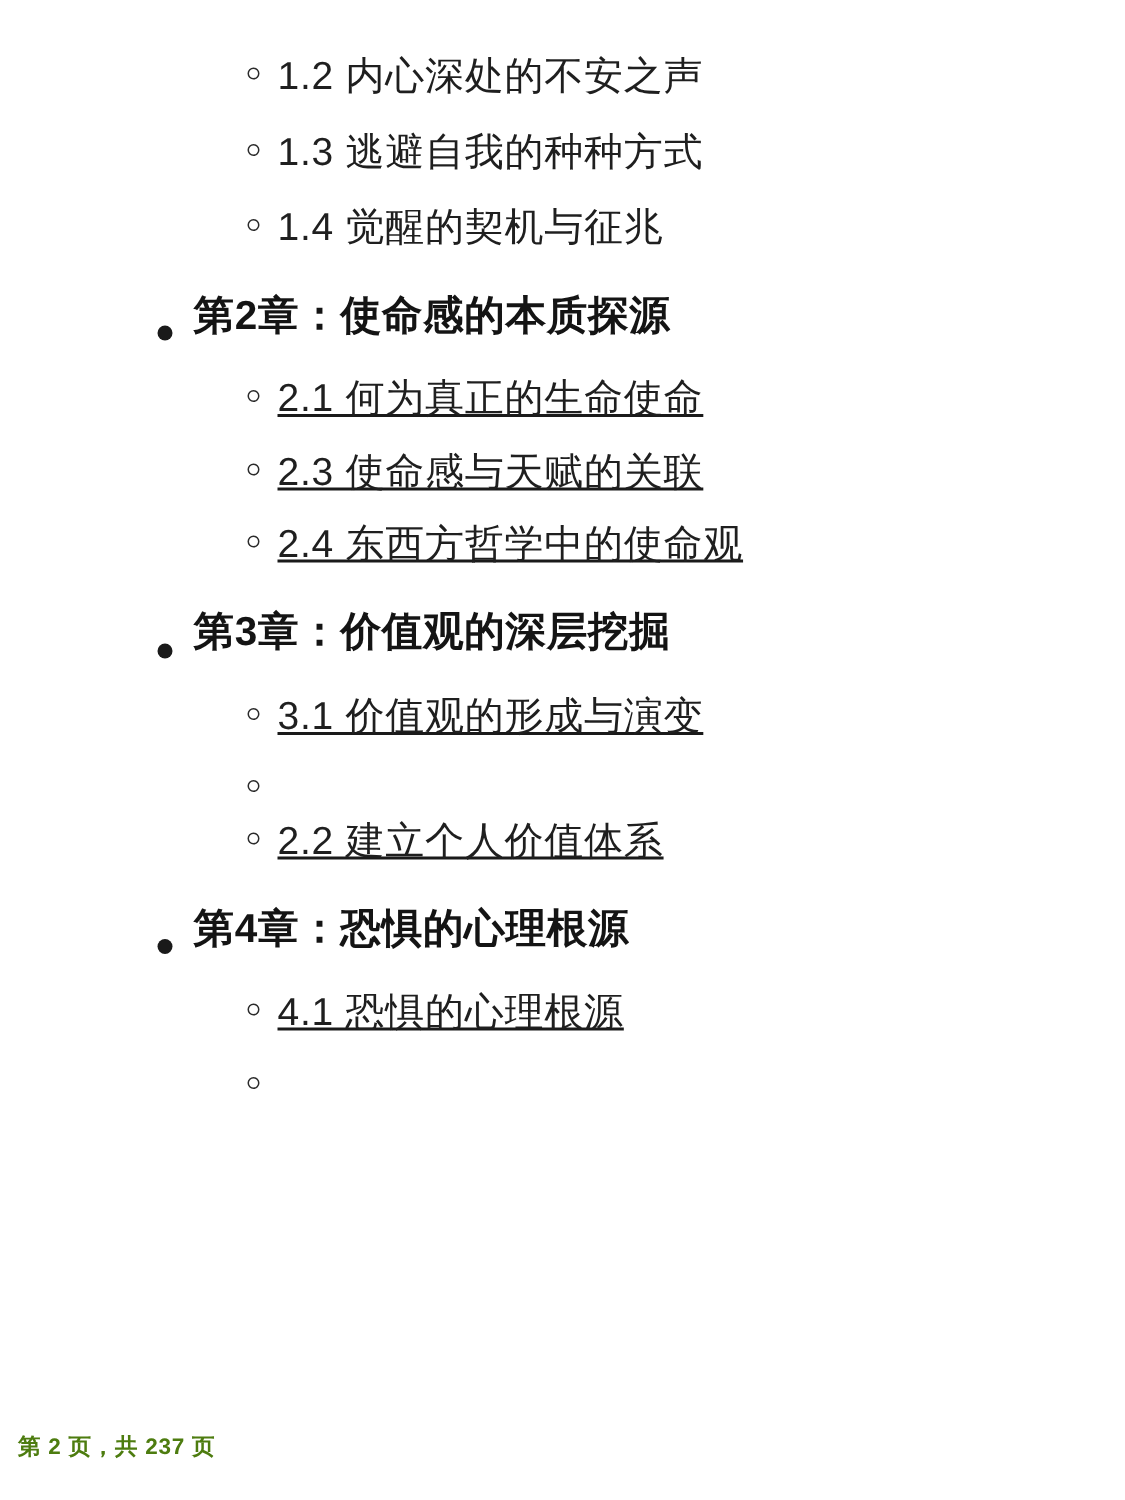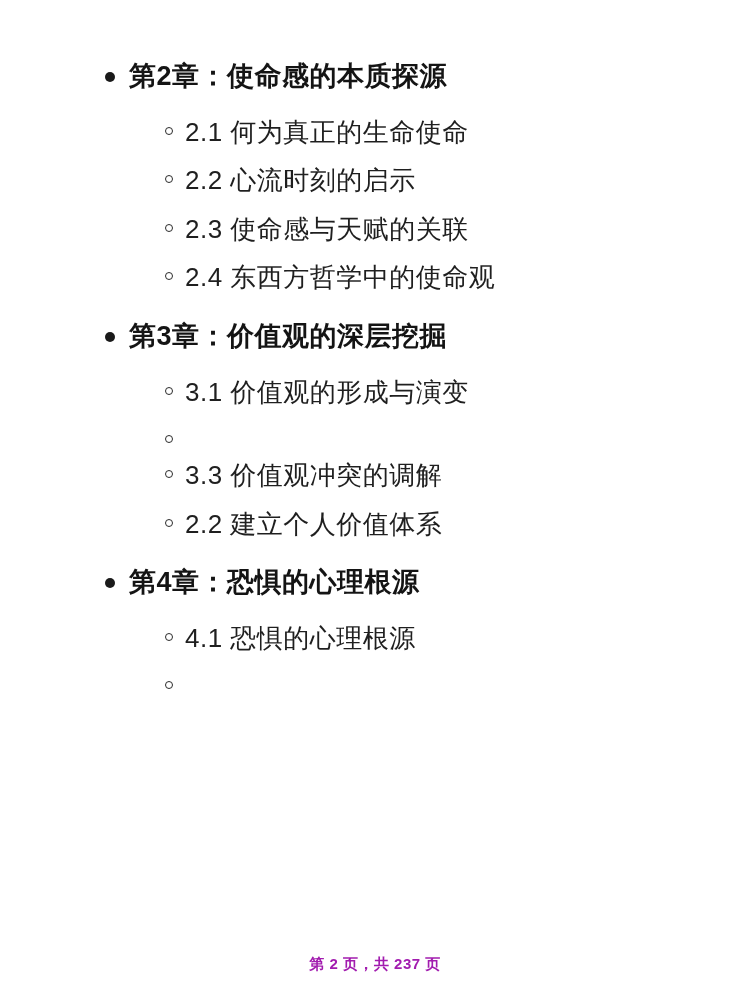--- a/index.html
+++ b/index.html
@@ -57,21 +57,21 @@
     letter-spacing: 0.5px;
     color: #1f1f1f;
     font-weight: 400;
   }
 
   .chapter-block {
     margin-top: 26px;
   }
   .chapter-row {
     display: flex;
-    align-items: flex-start;
+    align-items: flex-end;
     padding-left: 65px;
     margin-bottom: 22px;
   }
   .chapter-row .marker {
     width: 24px;
     flex: 0 0 24px;
     display: flex;
     align-items: center;
     justify-content: flex-start;
     padding-top: 12px;
@@ -88,64 +88,78 @@
     line-height: 1.25;
     letter-spacing: 0.5px;
     font-weight: 700;
     color: #141414;
   }
   .chapter-block .sub-list .sub-item {
     margin-bottom: 16px;
   }
   .chapter-block .sub-list {
     margin-top: 4px;
+    text-decoration: underline;
   }
 
   .footer {
     position: absolute;
-    left: 0;
+    left: 12px;
     right: 0;
     bottom: 26px;
-    text-align: center;
     font-size: 15px;
     font-weight: 700;
-    color: #a21caf;
+    color: #4d7c0f;
     letter-spacing: 0.5px;
   }
 </style>
 </head>
 <body>
 
 <div class="page">
 
+  <ul class="sub-list">
+    <li class="sub-item">
+      <span class="marker">
+          <span class="hollow-dot"></span>
+        </span>
+      <span class="text">1.2 内心深处的不安之声</span>
+    </li>
+    <li class="sub-item">
+      <span class="marker">
+          <span class="hollow-dot"></span>
+        </span>
+      <span class="text">1.3 逃避自我的种种方式</span>
+    </li>
+    <li class="sub-item">
+      <span class="marker">
+          <span class="hollow-dot"></span>
+        </span>
+      <span class="text">1.4 觉醒的契机与征兆</span>
+    </li>
+  </ul>
 
   <div class="chapter-block">
     <div class="chapter-row">
       <span class="marker">
           <span class="solid-dot"></span>
         </span>
       <span class="text">第2章：使命感的本质探源</span>
     </div>
     <ul class="sub-list">
       <li class="sub-item">
         <span class="marker">
             <span class="hollow-dot"></span>
           </span>
         <span class="text">2.1 何为真正的生命使命</span>
       </li>
       <li class="sub-item">
         <span class="marker">
             <span class="hollow-dot"></span>
           </span>
-        <span class="text">2.2 心流时刻的启示</span>
-      </li>
-      <li class="sub-item">
-        <span class="marker">
-            <span class="hollow-dot"></span>
-          </span>
         <span class="text">2.3 使命感与天赋的关联</span>
       </li>
       <li class="sub-item">
         <span class="marker">
             <span class="hollow-dot"></span>
           </span>
         <span class="text">2.4 东西方哲学中的使命观</span>
       </li>
     </ul>
   </div>
@@ -166,26 +180,20 @@
       </li>
       <li class="sub-item">
         <span class="marker">
             <span class="hollow-dot"></span>
           </span>
       </li>
       <li class="sub-item">
         <span class="marker">
             <span class="hollow-dot"></span>
           </span>
-        <span class="text">3.3 价值观冲突的调解</span>
-      </li>
-      <li class="sub-item">
-        <span class="marker">
-            <span class="hollow-dot"></span>
-          </span>
         <span class="text">2.2 建立个人价值体系</span>
       </li>
     </ul>
   </div>
 
   <div class="chapter-block">
     <div class="chapter-row">
       <span class="marker">
           <span class="solid-dot"></span>
         </span>

